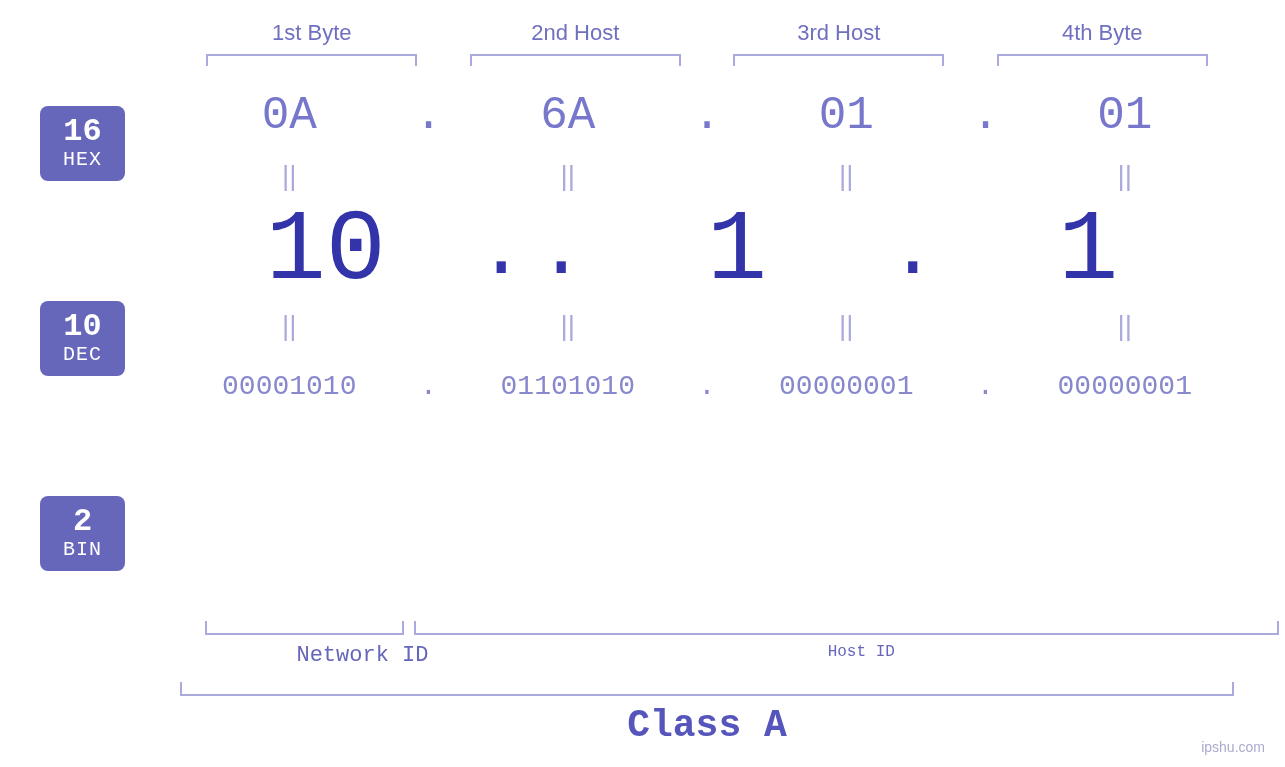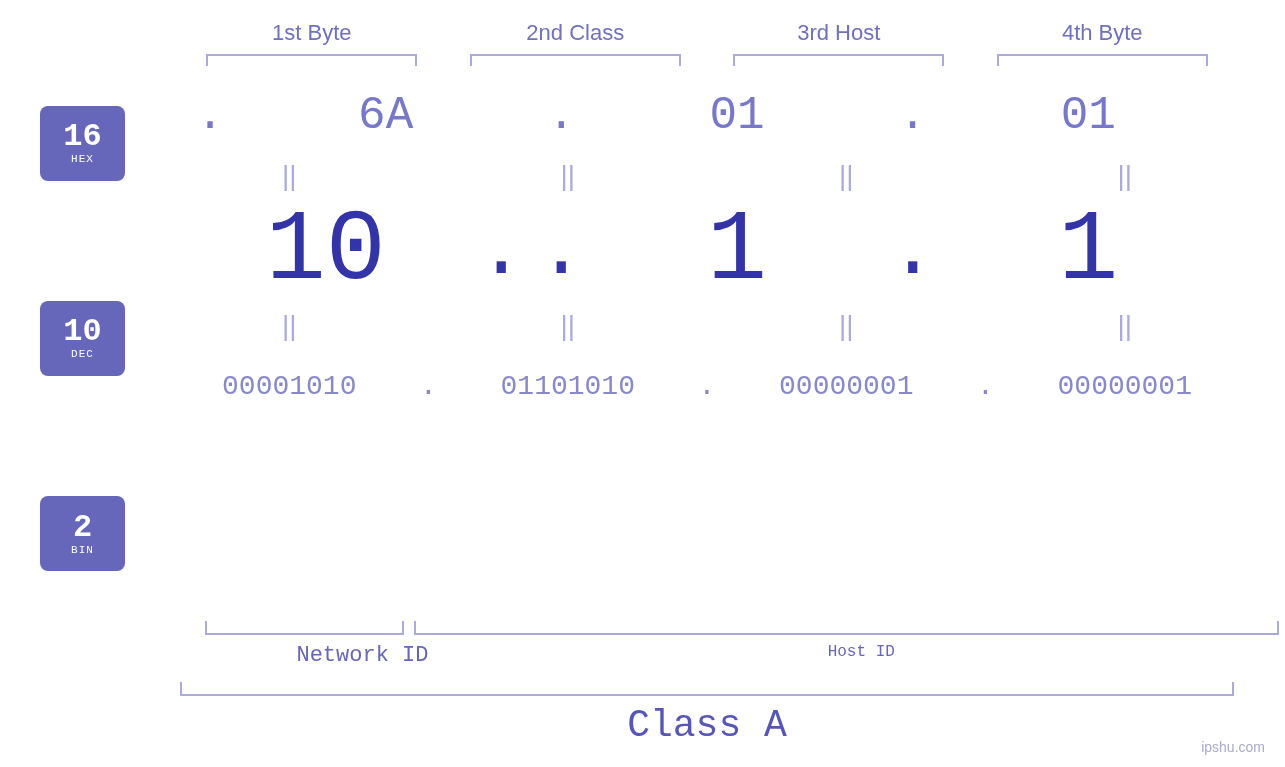--- a/index.html
+++ b/index.html
@@ -91,21 +91,21 @@
       margin-bottom: 0;
     }
 
     .base-badge .base-number {
       font-size: 32px;
       font-weight: bold;
       line-height: 1;
     }
 
     .base-badge .base-label {
-      font-size: 11px;
+      font-size: 20px;
       font-weight: normal;
       letter-spacing: 1px;
     }
 
     
     .data-columns {
       flex: 1;
       display: flex;
       flex-direction: column;
     }
@@ -200,21 +200,21 @@
       font-family: Arial, sans-serif;
     }
   </style>
 </head>
 <body>
 
 <div class="main-container">
 
   <div class="byte-header-row">
     <div class="byte-header">1st Byte</div>
-    <div class="byte-header">2nd Class</div>
+    <div class="byte-header">2nd Host</div>
     <div class="byte-header">3rd Host</div>
     <div class="byte-header">4th Byte</div>
   </div>
 
   <div class="top-bracket-row">
     <div class="bracket-cell">
       <div class="bracket-top"></div>
     </div>
     <div class="bracket-cell">
       <div class="bracket-top"></div>
@@ -240,20 +240,23 @@
       </div>
       <div class="base-badge" style="margin-top: 95px;">
         <span class="base-number">2</span>
         <span class="base-label">BIN</span>
       </div>
     </div>
 
     <div class="data-columns">
 
       <div class="row-hex">
+        <div class="data-cell">
+          <span class="hex-value">0A</span>
+        </div>
         <div class="dot-cell">
           <span class="dot-hex">.</span>
         </div>
         <div class="data-cell">
           <span class="hex-value">6A</span>
         </div>
         <div class="dot-cell">
           <span class="dot-hex">.</span>
         </div>
         <div class="data-cell">
@@ -374,18 +377,18 @@
         <span style="color: #6666bb; font-size: 16px; font-family: 'Courier New', Courier, monospace;">Host ID</span>
       </div>
     </div>
   </div>
 
   <div style="margin-left: 140px; margin-top: 14px;">
     <div style="border-bottom: 2px solid #aaaadd; border-left: 2px solid #aaaadd; border-right: 2px solid #aaaadd; height: 14px;"></div>
   </div>
 
   <div style="margin-left: 140px; text-align: center; margin-top: 8px;">
-    <span style="color: #5555bb; font-size: 38px; font-family: 'Courier New', Courier, monospace;">Class A</span>
+    <span style="color: #5555bb; font-size: 38px; font-family: 'Courier New', Courier, monospace; font-weight: bold;">Class A</span>
   </div>
 
 </div>
 
 <div class="watermark">ipshu.com</div>
 
 </body></html>

